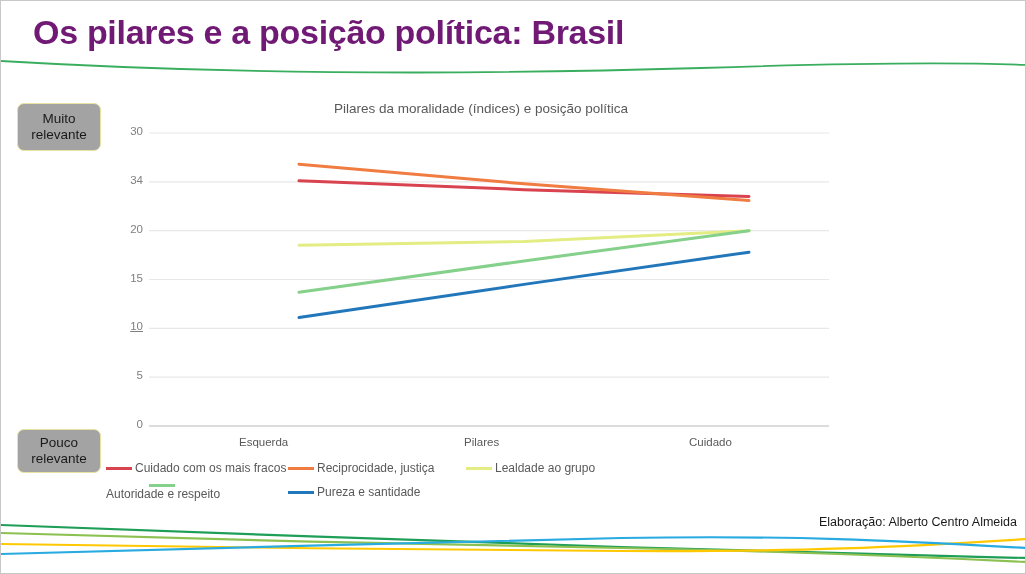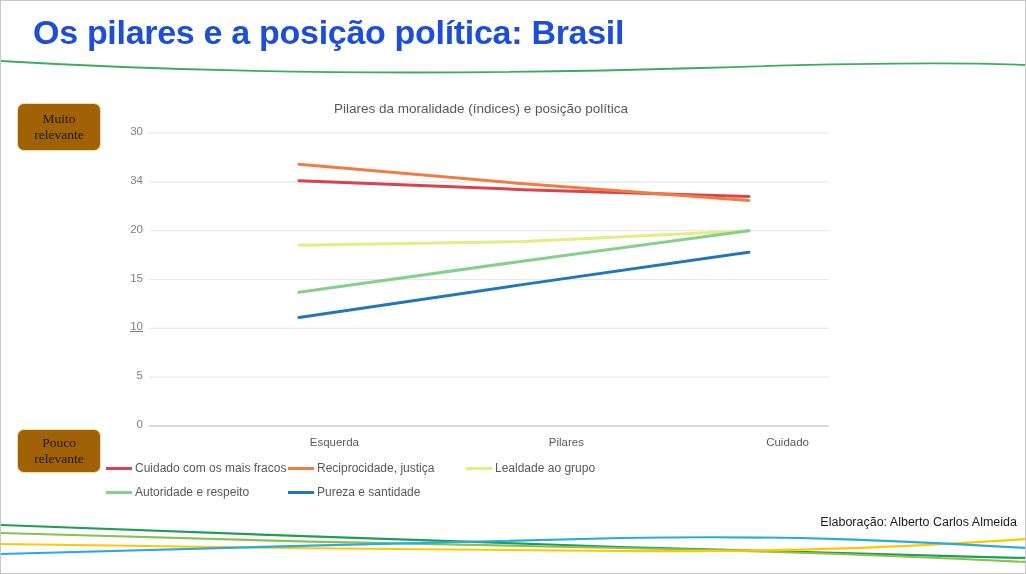--- a/index.html
+++ b/index.html
@@ -25,48 +25,47 @@
     left: 0; top: 0;
     width: 1026px;
     height: 70px;
   }
   #page-title {
     position: absolute;
     left: 32px;
     top: 12px;
     font-size: 34px;
     font-weight: bold;
-    color: #1d4ed8;
+    color: #701a75;
     letter-spacing: -0.3px;
     white-space: nowrap;
   }
   #header-divider {
     position: absolute;
     left: 0;
     top: 55px;
     width: 1026px;
     height: 30px;
     pointer-events: none;
   }
   
   .callout {
     position: absolute;
-    background: #a16207;
+    background: #a3a3a3;
     border: 1px solid #E8E2A0;
     border-radius: 7px;
     color: #1a1a1a;
     font-size: 13.5px;
     line-height: 16px;
     text-align: center;
     display: flex;
     align-items: center;
     justify-content: center;
     box-sizing: border-box;
     padding: 2px;
-    font-family: Liberation Serif, serif;
   }
   #callout-top {
     left: 16px;
     top: 102px;
     width: 84px;
     height: 48px;
   }
   #callout-bottom {
     left: 16px;
     top: 428px;
@@ -99,21 +98,21 @@
     position: absolute;
     width: 34px;
     text-align: right;
     font-size: 11.5px;
     color: #7f7f7f;
   }
   .xtick {
     position: absolute;
     font-size: 11.5px;
     color: #595959;
-    text-align: right;
+    text-align: left;
     width: 120px;
   }
   
   #legend {
     position: absolute;
     left: 105px;
     top: 457px;
     width: 620px;
     height: 48px;
   }
@@ -229,32 +228,32 @@
         <div class="legend-item" style="position: absolute; left: 182px;">
           <span class="legend-swatch" style="background: rgb(240, 124, 66);"></span>
           <span>Reciprocidade, justiça</span>
         </div>
         <div class="legend-item" style="position: absolute; left: 360px;">
           <span class="legend-swatch" style="background: rgb(227, 237, 131);"></span>
           <span>Lealdade ao grupo</span>
         </div>
       </div>
     <div class="legend-row" id="legend-row-1">
-        <div class="legend-item" style="position: absolute; left: 0px;">
+        <div class="legend-item" style="position: absolute; left: 0px; flex-direction: column;">
           <span class="legend-swatch" style="background: rgb(133, 208, 138);"></span>
           <span>Autoridade e respeito</span>
         </div>
         <div class="legend-item" style="position: absolute; left: 182px;">
           <span class="legend-swatch" style="background: rgb(34, 119, 187);"></span>
           <span>Pureza e santidade</span>
         </div>
       </div>
   </div>
 
   <svg id="footer-waves" width="1026" height="74" viewBox="0 0 1026 74">
     <path id="wave-0" d="M0 24 C 200 31, 420 40, 620 46 C 780 51, 900 54, 1026 57" fill="none" stroke="#1E9E57" stroke-width="2.2"></path>
     <path id="wave-1" d="M0 32 C 200 38, 420 44, 620 47 C 780 50, 900 55, 1026 61" fill="none" stroke="#8CC152" stroke-width="2.2"></path>
     <path id="wave-2" d="M0 43 C 200 46, 420 49, 620 50 C 800 51, 900 46, 1026 38" fill="none" stroke="#FFC800" stroke-width="2.2"></path>
     <path id="wave-3" d="M0 53 C 200 48, 420 41, 620 37 C 800 34, 900 40, 1026 47" fill="none" stroke="#29ABE2" stroke-width="2.2"></path>
   </svg>
 
-  <div id="credit">Elaboração: Alberto Carlos Almeida</div>
+  <div id="credit">Elaboração: Alberto Centro Almeida</div>
 </div>
 
 </body></html>

